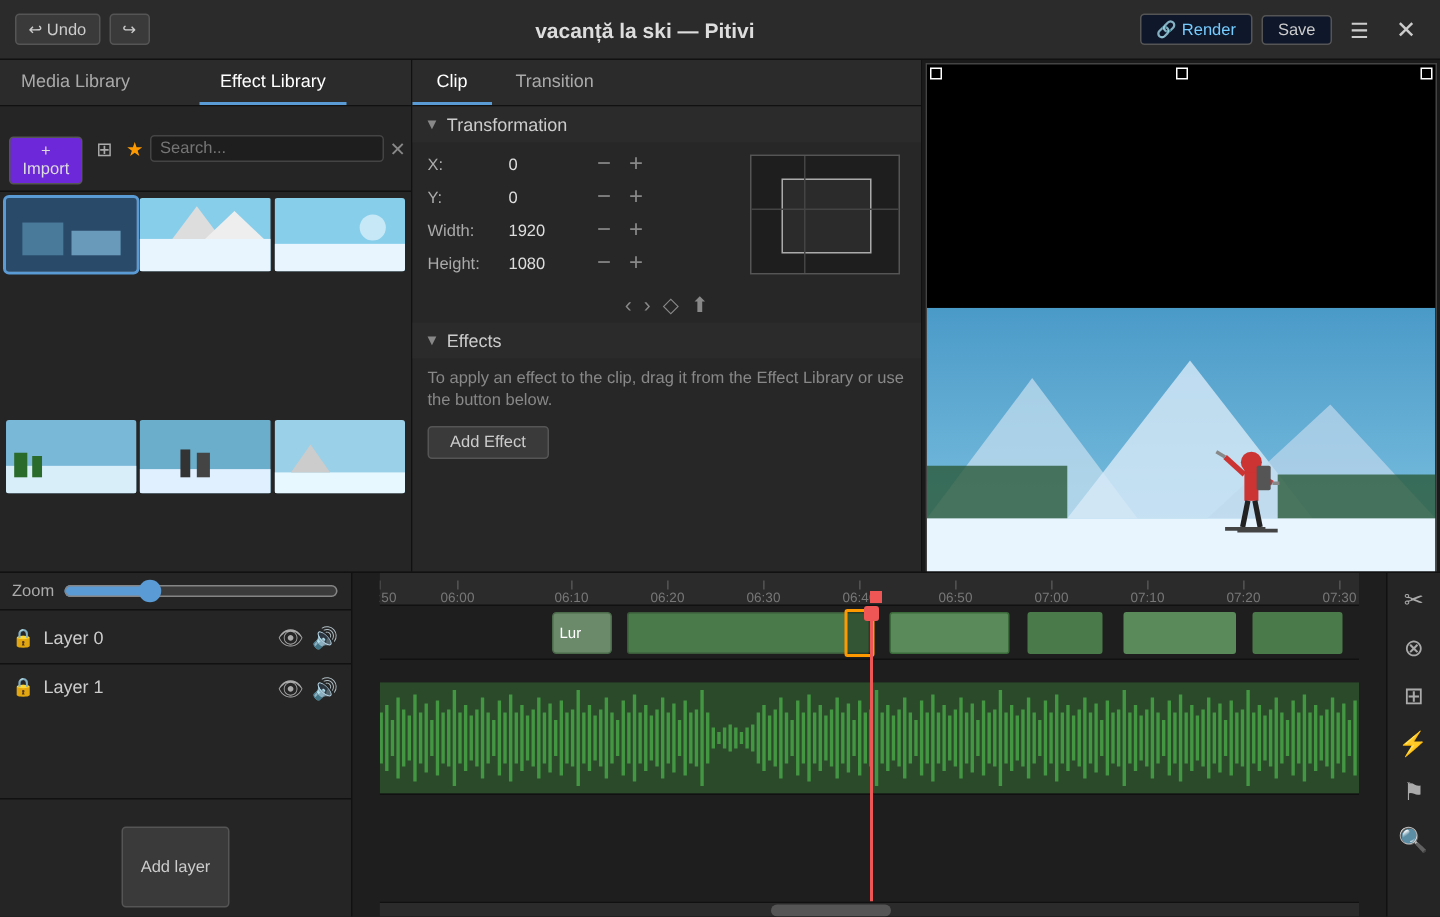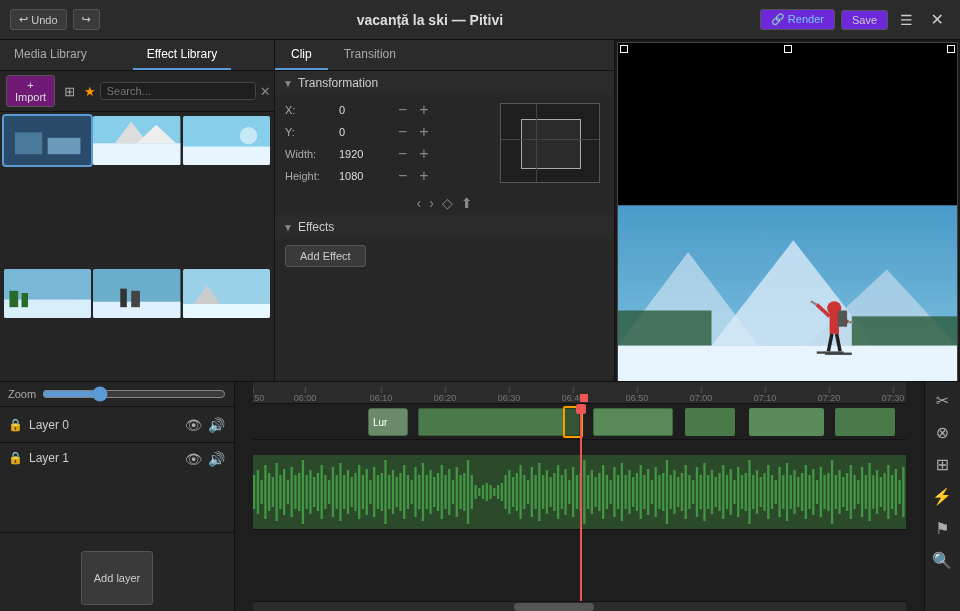--- a/index.html
+++ b/index.html
@@ -35,21 +35,21 @@
     }
     .titlebar-title {
       flex: 1;
       text-align: center;
       font-size: 14px;
       color: #ddd;
       font-weight: bold;
     }
     .titlebar-right { display: flex; align-items: center; gap: 6px; }
     .title-action-btn {
-      background: #6d28d9;
+      background: #0f172a;
       border: 1px solid #555;
       color: #ccc;
       padding: 3px 10px;
       border-radius: 3px;
       cursor: pointer;
       font-size: 11px;
     }
     .title-action-btn.render { color: #7cf; }
     .title-action-btn.save { }
     .title-menu-btn {
@@ -115,28 +115,28 @@
     .lib-toolbar-btn {
       background: none;
       border: none;
       color: #aaa;
       cursor: pointer;
       padding: 2px 5px;
       font-size: 13px;
       border-radius: 3px;
     }
     .import-btn {
-      background: #701a75;
+      background: #6d28d9;
       border: 1px solid #555;
       color: #ddd;
       padding: 3px 8px;
       border-radius: 3px;
       cursor: pointer;
       font-size: 11px;
-      display: flex; align-items: center; gap: 3px;
+      display: flex; align-items: center; gap: 3px; margin-top: 16px;
     }
     .search-box {
       flex: 1;
       background: #1e1e1e;
       border: 1px solid #444;
       border-radius: 3px;
       color: #ccc;
       padding: 2px 6px;
       font-size: 11px;
       outline: none;
@@ -722,20 +722,21 @@
       <button class="nav-btn">›</button>
       <button class="nav-btn">◇</button>
       <button class="nav-btn">⬆</button>
     </div>
 
     <div class="section-header">
       <span class="section-arrow">▼</span>
       <span>Effects</span>
     </div>
     <div class="effects-section">
+      <p class="effects-hint">To apply an effect to the clip, drag it from the Effect Library or use the button below.</p>
       <button class="add-effect-btn">Add Effect</button>
     </div>
   </div>
 
   <div id="preview-panel">
     <div class="preview-video">
 
       <div class="handle tl"></div>
       <div class="handle tr"></div>
       <div class="handle bl"></div>

